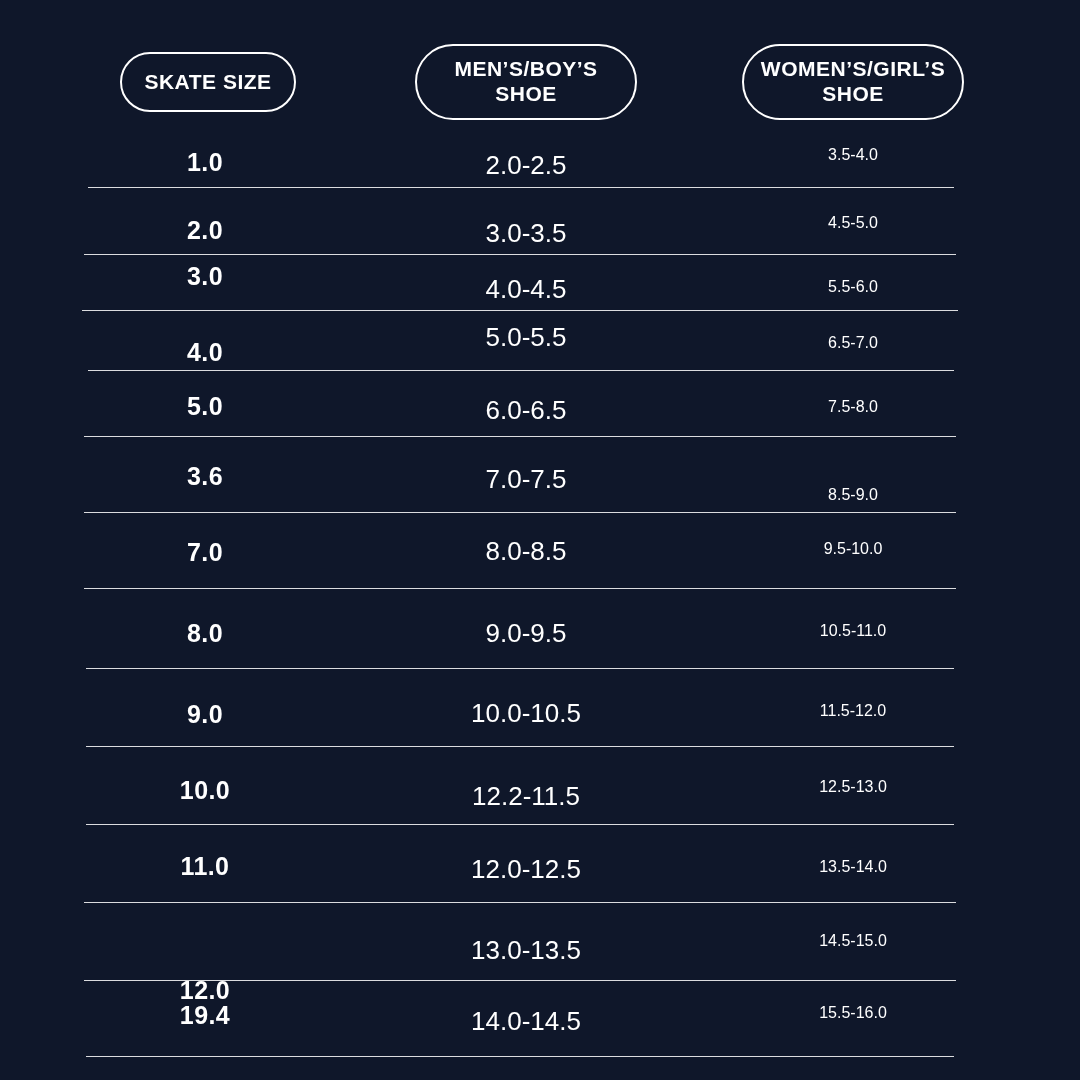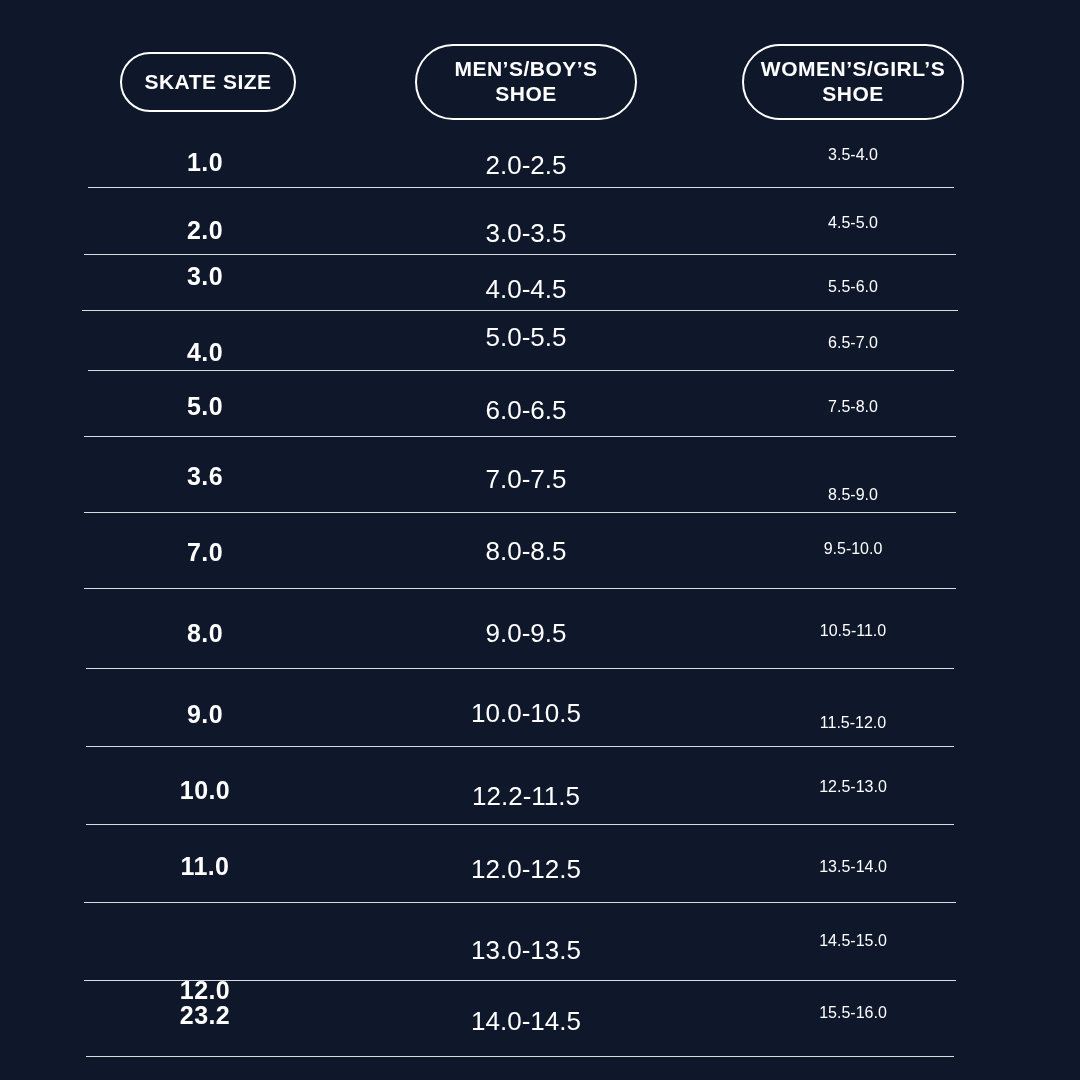--- a/index.html
+++ b/index.html
@@ -150,33 +150,33 @@
       <div class="cell c-size" style="top: 406px;">7.0</div>
       <div class="cell c-men" style="top: 404px;">8.0-8.5</div>
       <div class="cell c-women" style="top: 408px;">9.5-10.0</div>
       <div class="divider" style="top: 456px; left: 84px; width: 872px;"></div>
       <div class="cell c-size" style="top: 487px;">8.0</div>
       <div class="cell c-men" style="top: 486px;">9.0-9.5</div>
       <div class="cell c-women" style="top: 490px;">10.5-11.0</div>
       <div class="divider" style="top: 536px; left: 86px; width: 868px;"></div>
       <div class="cell c-size" style="top: 568px;">9.0</div>
       <div class="cell c-men" style="top: 566px;">10.0-10.5</div>
-      <div class="cell c-women" style="top: 582px;">11.5-12.0</div>
+      <div class="cell c-women" style="top: 570px;">11.5-12.0</div>
       <div class="divider" style="top: 614px; left: 86px; width: 868px;"></div>
       <div class="cell c-size" style="top: 644px;">10.0</div>
       <div class="cell c-men" style="top: 649px;">12.2-11.5</div>
       <div class="cell c-women" style="top: 646px;">12.5-13.0</div>
       <div class="divider" style="top: 692px; left: 86px; width: 868px;"></div>
       <div class="cell c-size" style="top: 720px;">11.0</div>
       <div class="cell c-men" style="top: 722px;">12.0-12.5</div>
       <div class="cell c-women" style="top: 726px;">13.5-14.0</div>
       <div class="divider" style="top: 770px; left: 84px; width: 872px;"></div>
       <div class="cell c-size" style="top: 800px; margin-top: 44px;">12.0</div>
       <div class="cell c-men" style="top: 803px;">13.0-13.5</div>
       <div class="cell c-women" style="top: 800px;">14.5-15.0</div>
       <div class="divider" style="top: 848px; left: 84px; width: 872px;"></div>
-      <div class="cell c-size" style="top: 869px;">23.2</div>
+      <div class="cell c-size" style="top: 869px;">19.4</div>
       <div class="cell c-men" style="top: 874px;">14.0-14.5</div>
       <div class="cell c-women" style="top: 872px;">15.5-16.0</div>
       <div class="divider" style="top: 924px; left: 86px; width: 868px;"></div>
     </div>
 
 </div>
 
 </body></html>

